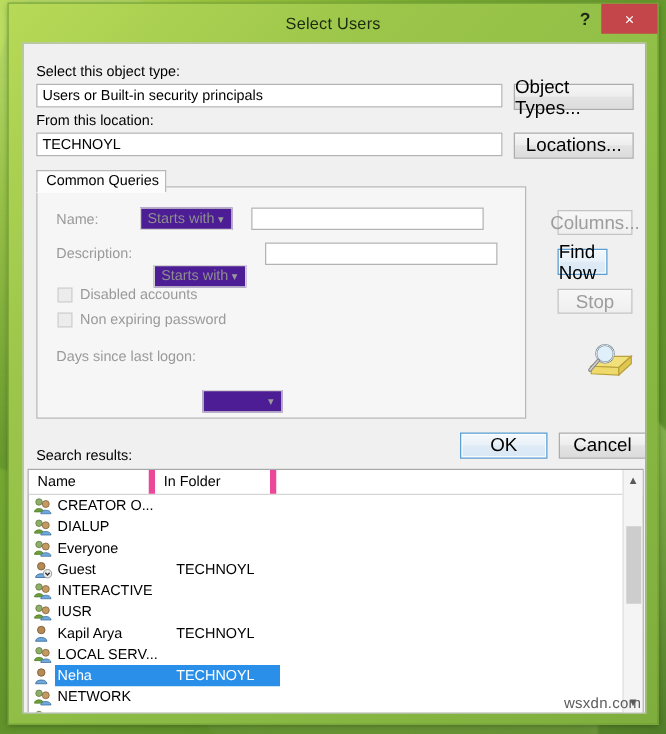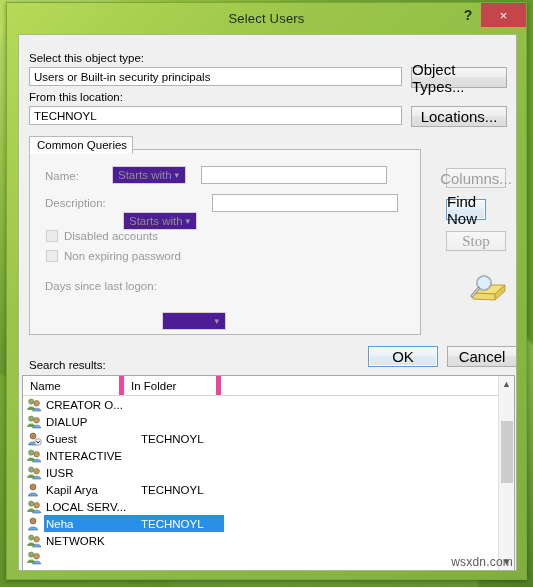--- a/index.html
+++ b/index.html
@@ -305,21 +305,21 @@
     </div>
 
     <div class="lbl dim row-field" style="left:26px;top:245px;">Days since last logon:</div>
     <div class="combo row-field" style="left:143px;top:241px;width:64px;height:18px;">
       <span></span>
       <span class="chev">▾</span>
     </div>
 
     <div class="button disabled" style="position:absolute;left:427px;top:133px;width:60px;height:20px;">Columns...</div>
     <div class="button default" style="position:absolute;left:427px;top:164px;width:40px;height:21px;">Find Now</div>
-    <div class="button disabled" style="position:absolute;left:427px;top:196px;width:60px;height:20px;font-family:Liberation Serif, serif;">Stop</div>
+    <div class="button disabled" style="position:absolute;left:427px;top:196px;width:60px;height:20px;">Stop</div>
 
     <svg style="position:absolute;left:448px;top:238px;" width="42" height="34" viewBox="0 0 42 34">
       <path d="M6 20 L17 12 L38 12 L28 21 Z" fill="#f2e07a" stroke="#b9a03a" stroke-width="1"></path>
       <path d="M6 20 L28 21 L28 27 L6 26 Z" fill="#efd96a" stroke="#b9a03a" stroke-width="1"></path>
       <path d="M28 21 L38 12 L38 18 L28 27 Z" fill="#e0c752" stroke="#b9a03a" stroke-width="1"></path>
       <circle cx="17" cy="10" r="7" fill="#dff0fb" stroke="#6b7d8c" stroke-width="1.6"></circle>
       <circle cx="17" cy="10" r="7" fill="none" stroke="#ffffff" stroke-width=".8" opacity=".8"></circle>
       <line x1="11.5" y1="15.5" x2="5" y2="23" stroke="#8a8a8a" stroke-width="3" stroke-linecap="round"></line>
       <line x1="11.5" y1="15.5" x2="5" y2="23" stroke="#d4d4d4" stroke-width="1.2" stroke-linecap="round"></line>
     </svg>
@@ -351,20 +351,30 @@
               <circle cx="4.2" cy="3.6" r="2.6" fill="#8fae6a" stroke="#5d7a3c" stroke-width=".6"></circle>
               <path d="M0.6 11.5 C0.6 8 7.8 8 7.8 11.5 Z" fill="#6f9e3f" stroke="#4e7d24" stroke-width=".6"></path>
               <circle cx="9.6" cy="5.2" r="2.8" fill="#c49a63" stroke="#7d5c33" stroke-width=".6"></circle>
               <path d="M5.6 13 C5.6 9.2 13.8 9.2 13.8 13 Z" fill="#6fa8dc" stroke="#3c6f9e" stroke-width=".6"></path>
             </svg>
             <span class="nm">DIALUP</span>
             <span class="fld"></span>
           </div>
           <div class="list-row">
             <svg class="row-icon" viewBox="0 0 15 14">
+              <circle cx="4.2" cy="3.6" r="2.6" fill="#8fae6a" stroke="#5d7a3c" stroke-width=".6"></circle>
+              <path d="M0.6 11.5 C0.6 8 7.8 8 7.8 11.5 Z" fill="#6f9e3f" stroke="#4e7d24" stroke-width=".6"></path>
+              <circle cx="9.6" cy="5.2" r="2.8" fill="#c49a63" stroke="#7d5c33" stroke-width=".6"></circle>
+              <path d="M5.6 13 C5.6 9.2 13.8 9.2 13.8 13 Z" fill="#6fa8dc" stroke="#3c6f9e" stroke-width=".6"></path>
+            </svg>
+            <span class="nm">Everyone</span>
+            <span class="fld"></span>
+          </div>
+          <div class="list-row">
+            <svg class="row-icon" viewBox="0 0 15 14">
               <circle cx="6" cy="4" r="3" fill="#b58a55" stroke="#7d5c33" stroke-width=".7"></circle>
               <path d="M1.5 13 C1.5 9 10.5 9 10.5 13 Z" fill="#6fa8dc" stroke="#3c6f9e" stroke-width=".7"></path>
               <circle cx="11" cy="10" r="3.4" fill="#eaeaea" stroke="#8a8a8a" stroke-width=".7"></circle>
               <path d="M9.3 9.2 L11 11 L12.7 9.2" fill="none" stroke="#2a2a2a" stroke-width="1"></path>
             </svg>
             <span class="nm">Guest</span>
             <span class="fld">TECHNOYL</span>
           </div>
           <div class="list-row">
             <svg class="row-icon" viewBox="0 0 15 14">

